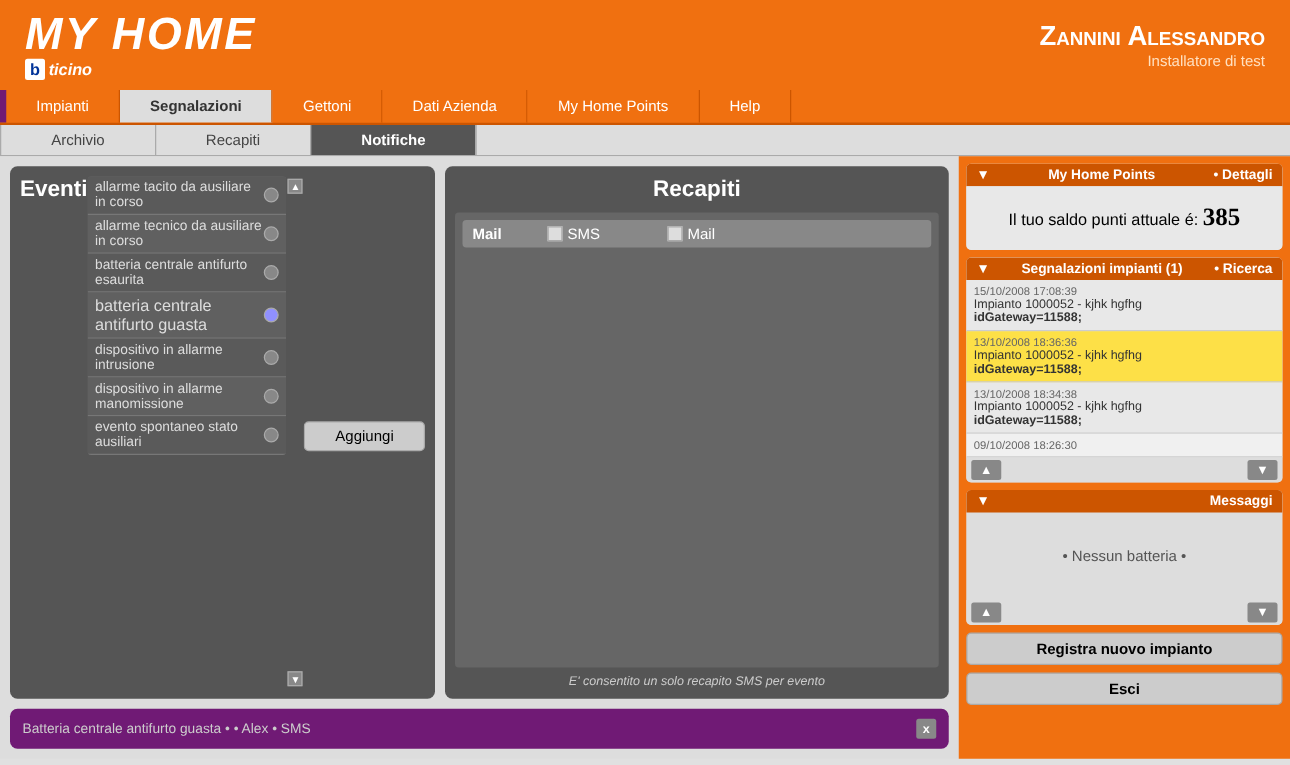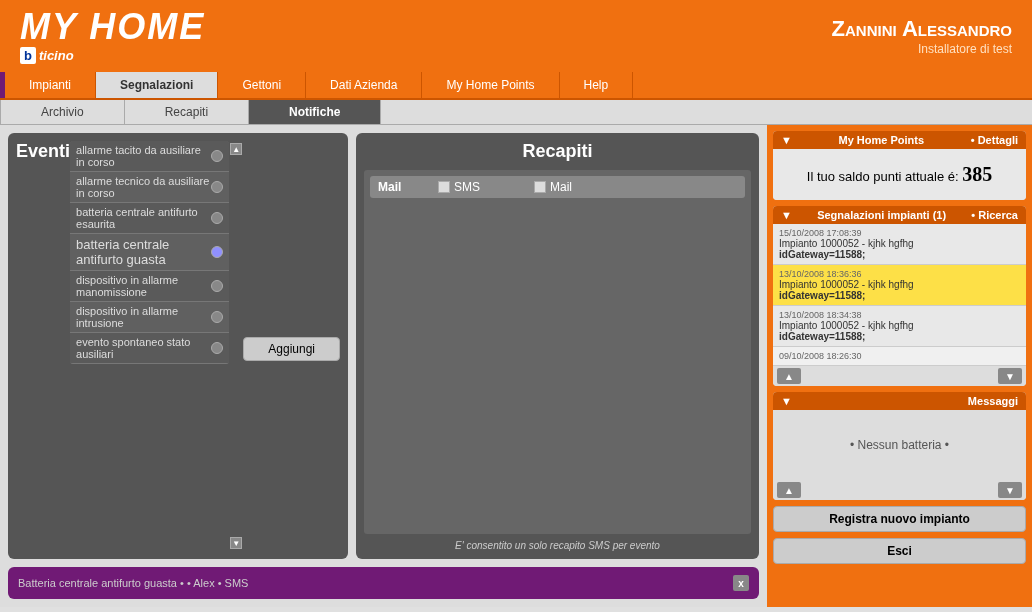--- a/index.html
+++ b/index.html
@@ -441,25 +441,25 @@
                   </div>
                   <div class="event-item">
                     <span style="color:#ddd;font-size:11px;">batteria centrale antifurto esaurita</span>
     <div style="width:12px;height:12px;border-radius:50%;border:1px solid #aaa;background:#888;flex-shrink:0;"></div>
                   </div>
                   <div class="event-item">
                     <span style="color:#ddd;font-size:13px;">batteria centrale antifurto guasta</span>
     <div style="width:12px;height:12px;border-radius:50%;border:1px solid #aaa;background:#9090ff;flex-shrink:0;"></div>
                   </div>
                   <div class="event-item">
+                    <span style="color:#ddd;font-size:11px;">dispositivo in allarme intrusione</span>
+    <div style="width:12px;height:12px;border-radius:50%;border:1px solid #aaa;background:#888;flex-shrink:0;"></div>
+                  </div>
+                  <div class="event-item">
                     <span style="color:#ddd;font-size:11px;">dispositivo in allarme manomissione</span>
-    <div style="width:12px;height:12px;border-radius:50%;border:1px solid #aaa;background:#888;flex-shrink:0;"></div>
-                  </div>
-                  <div class="event-item">
-                    <span style="color:#ddd;font-size:11px;">dispositivo in allarme intrusione</span>
     <div style="width:12px;height:12px;border-radius:50%;border:1px solid #aaa;background:#888;flex-shrink:0;"></div>
                   </div>
                   <div class="event-item">
                     <span style="color:#ddd;font-size:11px;">evento spontaneo stato ausiliari</span>
     <div style="width:12px;height:12px;border-radius:50%;border:1px solid #aaa;background:#888;flex-shrink:0;"></div>
                   </div>
                 </div>
             </div>
             <div style="width:14px;background:#555;display:flex;flex-direction:column;align-items:center;justify-content:space-between;padding:2px 0;">
               <div class="scroll-btn">▲</div>

